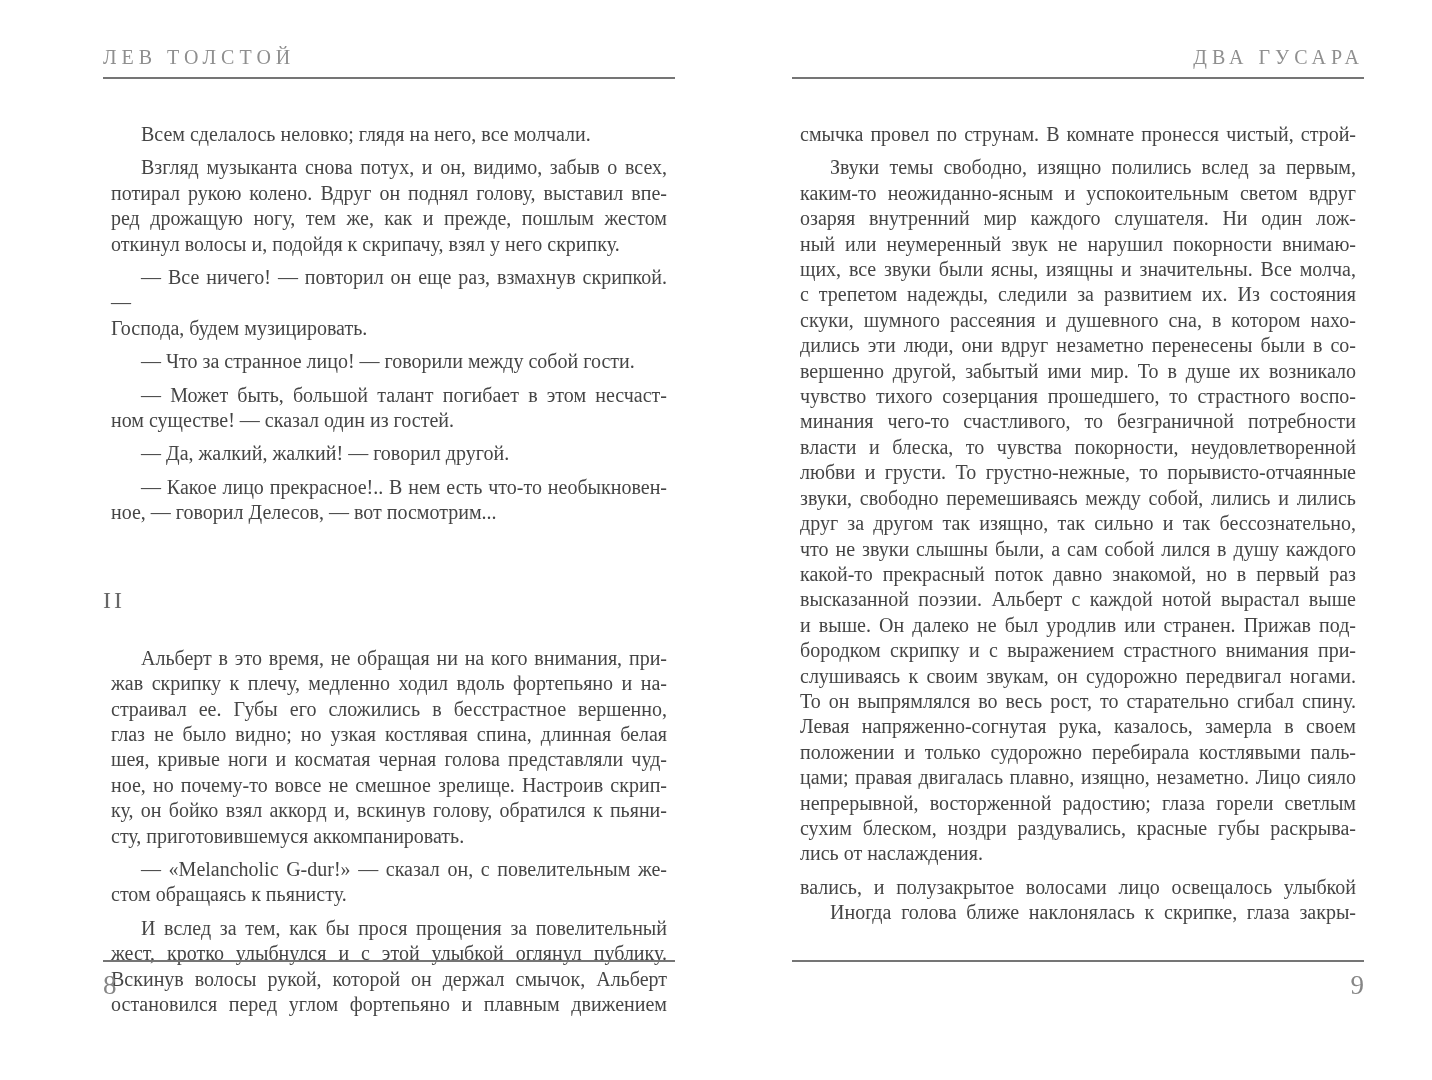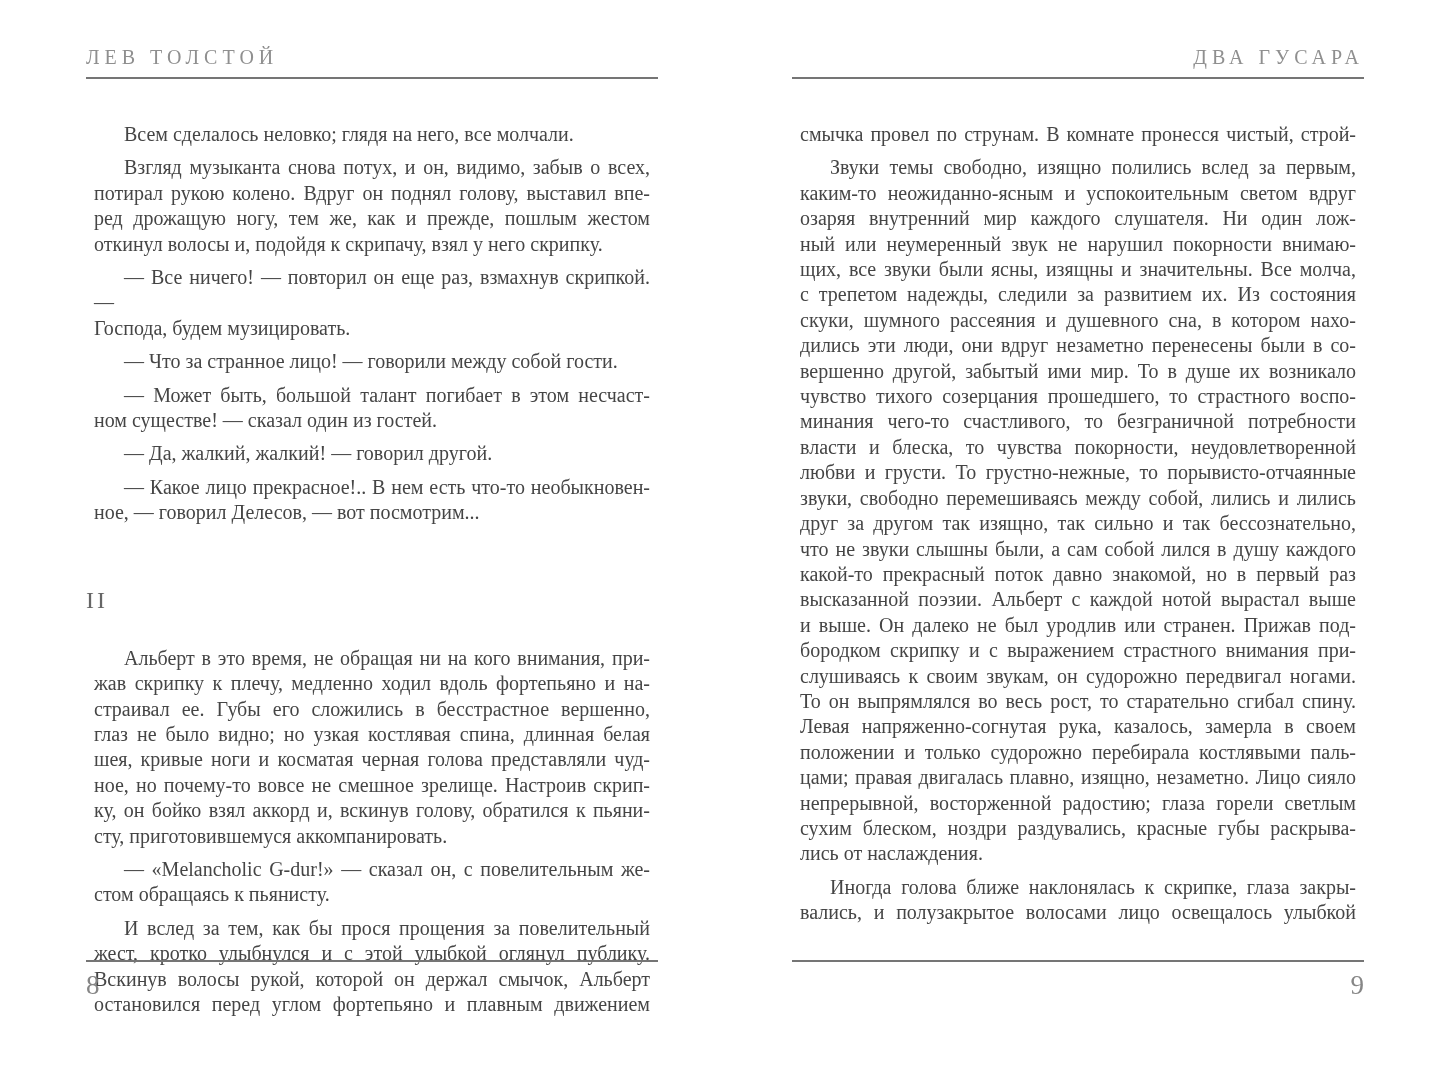--- a/index.html
+++ b/index.html
@@ -14,21 +14,21 @@
     background: var(--background, #ffffff);
     font-family: "Liberation Serif", "DejaVu Serif", serif;
     overflow: hidden;
   }
   .page {
     position: absolute;
     top: 0;
     width: 572px;
     height: 1080px;
   }
-  .page-left  { left: 86px; text-decoration: underline;  }
+  .page-left  { left: 103px; text-decoration: underline;  }
   .page-right { left: 792px; }
 
   .page-header {
     position: absolute;
     top: 44px;
     left: 0;
     right: 0;
     font-size: 20px;
     line-height: 26px;
     letter-spacing: 5px;
@@ -189,21 +189,21 @@
           <div class="line fill">слушиваясь к своим звукам, он судорожно передвигал ногами.</div>
           <div class="line fill">То он выпрямлялся во весь рост, то старательно сгибал спину.</div>
           <div class="line fill">Левая напряженно-согнутая рука, казалось, замерла в своем</div>
           <div class="line fill">положении и только судорожно перебирала костлявыми паль-</div>
           <div class="line fill">цами; правая двигалась плавно, изящно, незаметно. Лицо сияло</div>
           <div class="line fill">непрерывной, восторженной радостию; глаза горели светлым</div>
           <div class="line fill">сухим блеском, ноздри раздувались, красные губы раскрыва-</div>
           <div class="line">лись от наслаждения.</div>
         </div>
         <div class="paragraph">
+          <div class="line fill">вались, и полузакрытое волосами лицо освещалось улыбкой</div>
           <div class="line indent fill">Иногда голова ближе наклонялась к скрипке, глаза закры-</div>
-          <div class="line fill">вались, и полузакрытое волосами лицо освещалось улыбкой</div>
         </div>
       </div>
     <div class="footer-rule"></div>
     <div class="page-number">9</div>
   </div>
 
 </div>
 
 </body></html>

